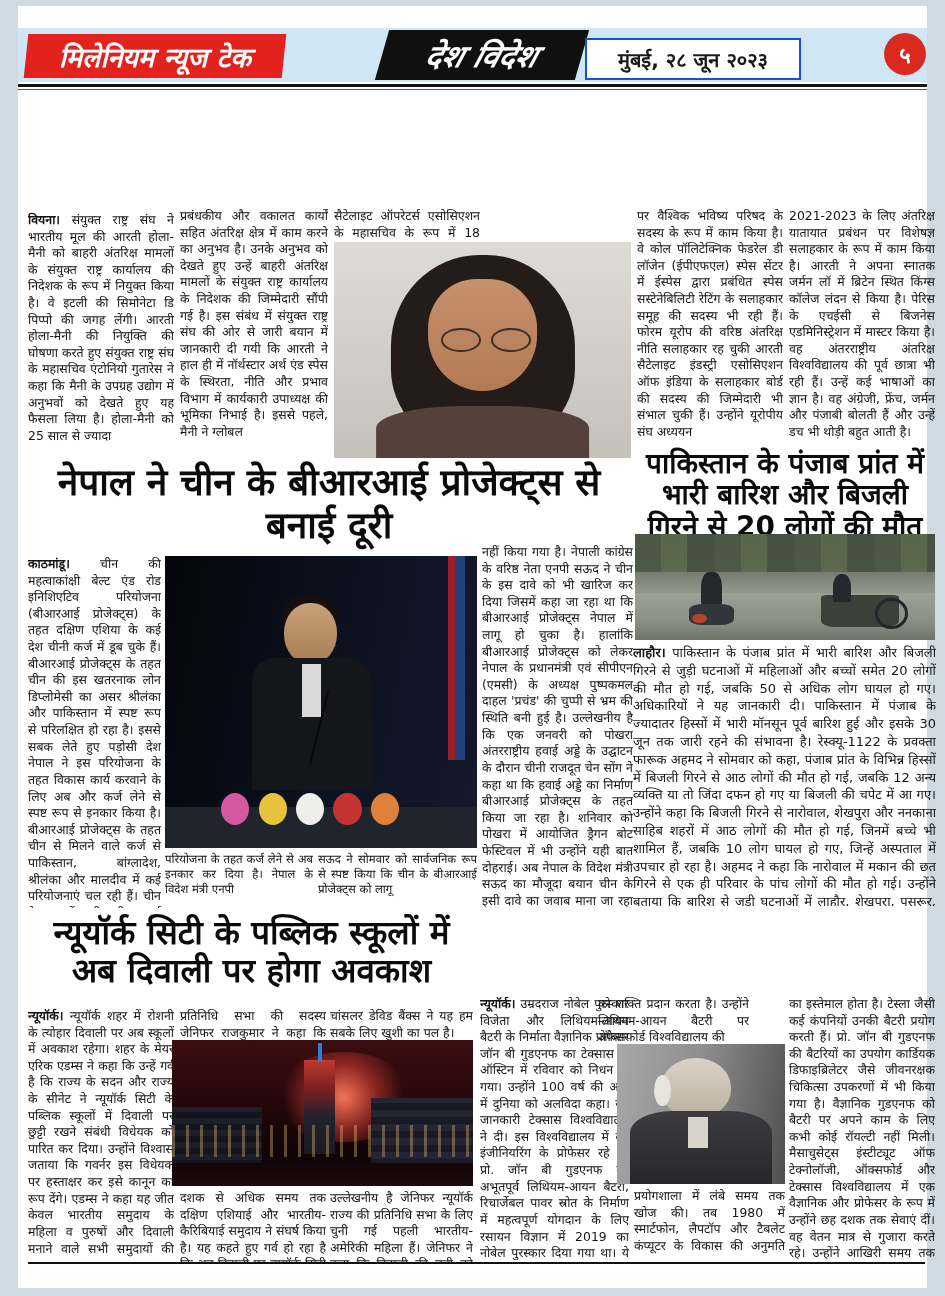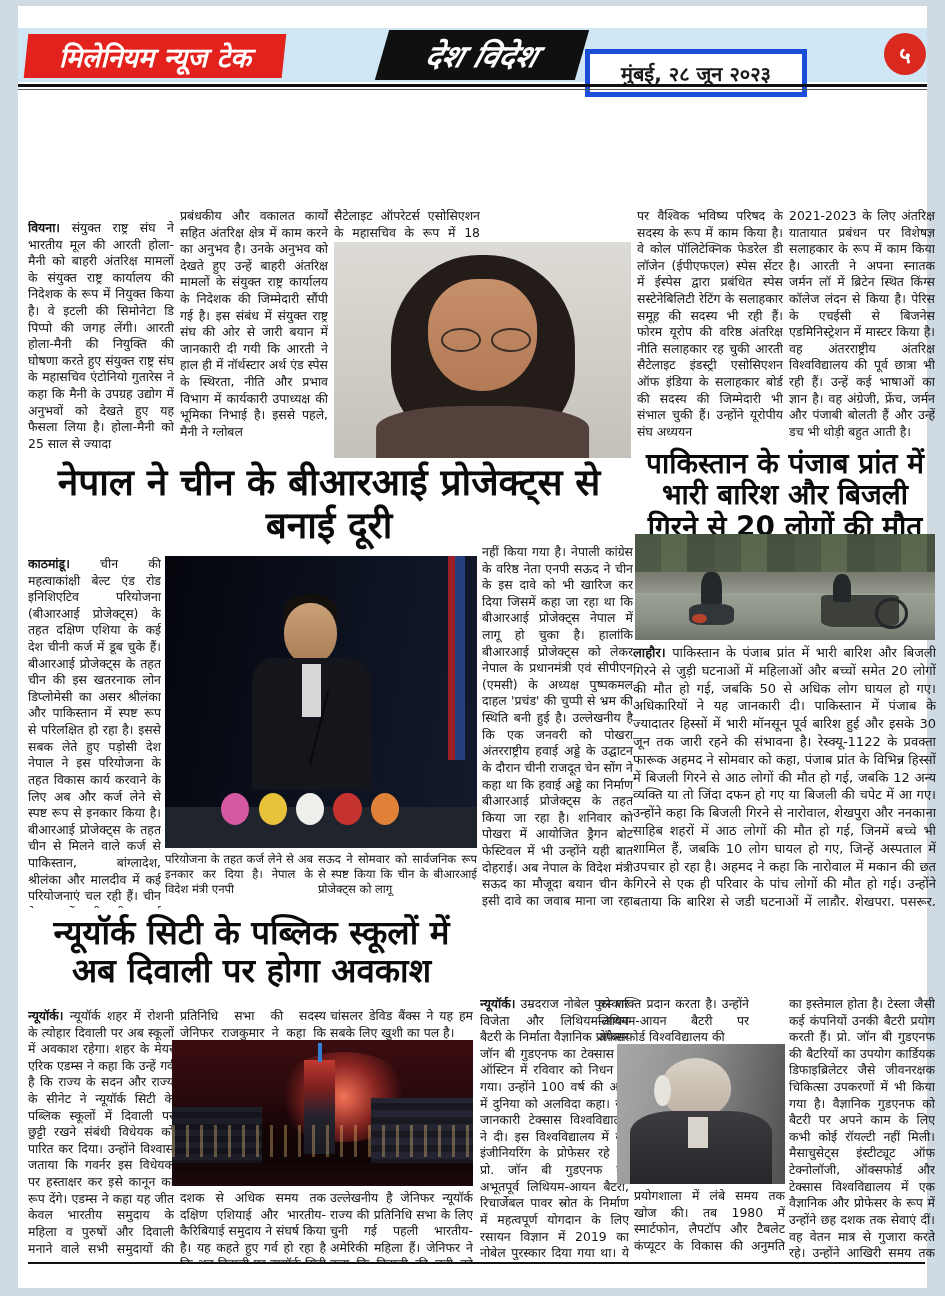--- a/index.html
+++ b/index.html
@@ -26,23 +26,23 @@
     transform:skewX(6deg);white-space:nowrap;
   }
   .section-box{
     position:absolute;left:382px;top:30px;width:200px;height:50px;
     background:#101010;display:flex;align-items:center;justify-content:center;
     transform:skewX(-16deg);
   }
   .section-box span{color:#fff;font-weight:bold;font-style:italic;font-size:31px;white-space:nowrap;}
   .date-box{
     position:absolute;left:585px;top:38px;width:212px;height:38px;
-    background:#fff;border:5px solid #1d4ed8;
+    background:#fff;border:2px solid #1d4ed8;
     display:flex;align-items:center;justify-content:center;
-    font-weight:bold;font-size:20px;margin-top:11px;
+    font-weight:bold;font-size:20px;
   }
   .page-circle{
     position:absolute;left:884px;top:33px;width:42px;height:42px;border-radius:50%;
     background:#da2a20;color:#fff;display:flex;align-items:center;justify-content:center;
     font-size:22px;font-weight:bold;
   }
   .head-rule{position:absolute;left:18px;width:909px;background:#111;}
 
   
   .headline{position:absolute;font-weight:bold;color:#0b0b0b;text-align:center;line-height:1.16;}
@@ -143,21 +143,21 @@
   </div>
   <div class="section-box">
     <span>देश विदेश</span>
   </div>
   <div class="date-box">मुंबई, २८ जून २०२३</div>
   <div class="page-circle">५</div>
   <div class="head-rule" style="top:84px;height:3px;"></div>
   <div class="head-rule" style="top:89px;height:1px;background:#555;"></div>
 
 
-  <div class="col" style="left:28px;top:220px;width:146px;height:252px;">
+  <div class="col" style="left:28px;top:212px;width:146px;height:252px;">
     <span class="dl">वियना।</span>
     <span>संयुक्त राष्ट्र संघ ने भारतीय मूल की आरती होला-मैनी को बाहरी अंतरिक्ष मामलों के संयुक्त राष्ट्र कार्यालय की निदेशक के रूप में नियुक्त किया है। वे इटली की सिमोनेटा डि पिप्पो की जगह लेंगी। आरती होला-मैनी की नियुक्ति की घोषणा करते हुए संयुक्त राष्ट्र संघ के महासचिव एंटोनियो गुतारेस ने कहा कि मैनी के उपग्रह उद्योग में अनुभवों को देखते हुए यह फैसला लिया है। होला-मैनी को 25 साल से ज्यादा</span>
   </div>
   <div class="col" style="left:180px;top:208px;width:148px;height:252px;">प्रबंधकीय और वकालत कार्यों सहित अंतरिक्ष क्षेत्र में काम करने का अनुभव है। उनके अनुभव को देखते हुए उन्हें बाहरी अंतरिक्ष मामलों के संयुक्त राष्ट्र कार्यालय के निदेशक की जिम्मेदारी सौंपी गई है। इस संबंध में संयुक्त राष्ट्र संघ की ओर से जारी बयान में जानकारी दी गयी कि आरती ने हाल ही में नॉर्थस्टार अर्थ एंड स्पेस के स्थिरता, नीति और प्रभाव विभाग में कार्यकारी उपाध्यक्ष की भूमिका निभाई है। इससे पहले, मैनी ने ग्लोबल</div>
   <div class="col" style="left:334px;top:208px;width:146px;height:34px;">सैटेलाइट ऑपरेटर्स एसोसिएशन के महासचिव के रूप में 18 साल</div>
   <div class="col" style="left:637px;top:208px;width:146px;height:252px;">पर वैश्विक भविष्य परिषद के सदस्य के रूप में काम किया है। वे कोल पॉलिटेक्निक फेडरेल डी लॉजेन (ईपीएफएल) स्पेस सेंटर में ईस्पेस द्वारा प्रबंधित स्पेस सस्टेनेबिलिटी रेटिंग के सलाहकार समूह की सदस्य भी रही हैं। फोरम यूरोप की वरिष्ठ अंतरिक्ष नीति सलाहकार रह चुकी आरती सैटेलाइट इंडस्ट्री एसोसिएशन ऑफ इंडिया के सलाहकार बोर्ड की सदस्य की जिम्मेदारी भी संभाल चुकी हैं। उन्होंने यूरोपीय संघ अध्ययन</div>
   <div class="col" style="left:789px;top:208px;width:146px;height:252px;">2021-2023 के लिए अंतरिक्ष यातायात प्रबंधन पर विशेषज्ञ सलाहकार के रूप में काम किया है। आरती ने अपना स्नातक जर्मन लॉ में ब्रिटेन स्थित किंग्स कॉलेज लंदन से किया है। पेरिस के एचईसी से बिजनेस एडमिनिस्ट्रेशन में मास्टर किया है। वह अंतरराष्ट्रीय अंतरिक्ष विश्वविद्यालय की पूर्व छात्रा भी रही हैं। उन्हें कई भाषाओं का ज्ञान है। वह अंग्रेजी, फ्रेंच, जर्मन और पंजाबी बोलती हैं और उन्हें डच भी थोड़ी बहुत आती है।</div>
 
   <div class="photo ph-aarti" style="left:334px;top:242px;width:297px;height:216px;">
     <div class="aarti-hair"></div>

